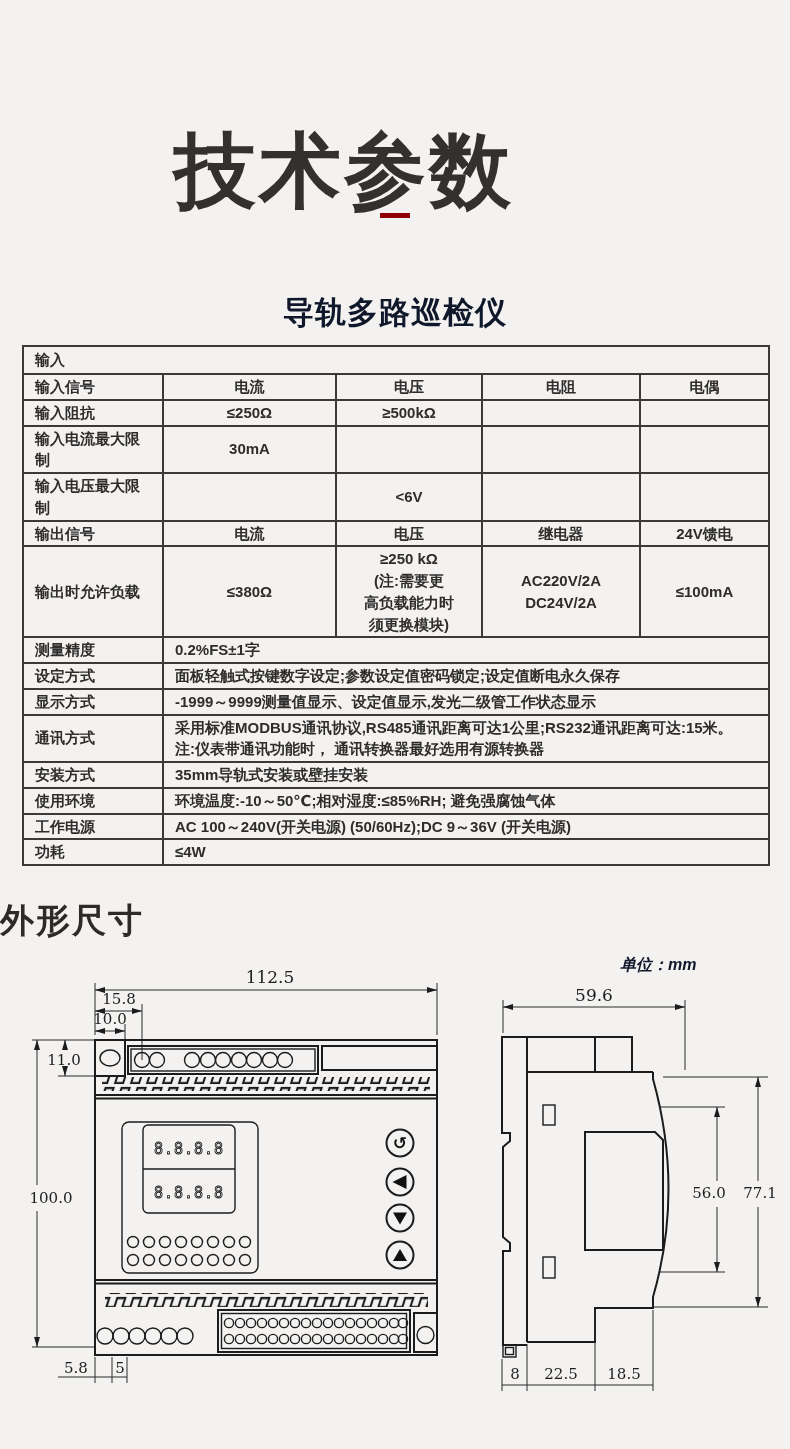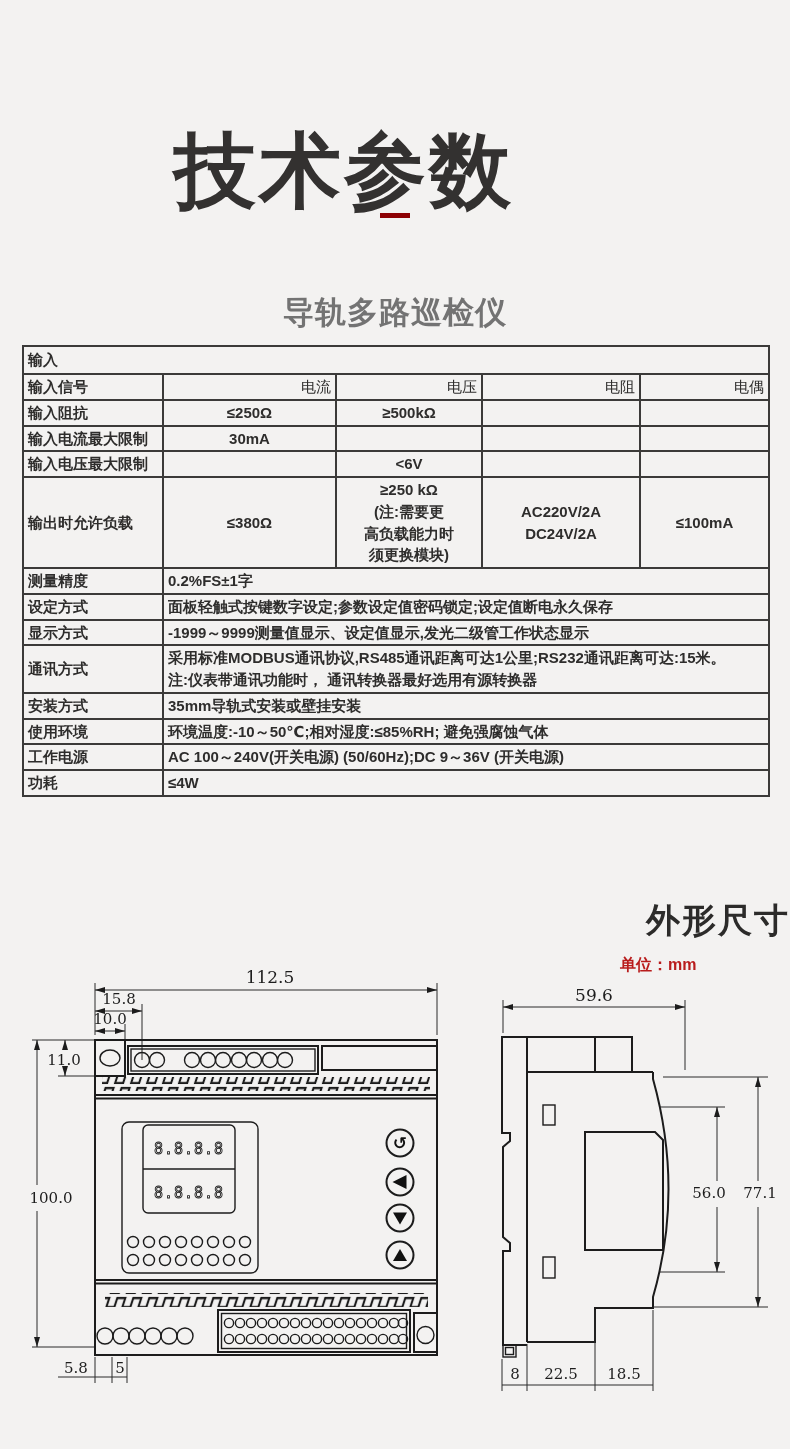--- a/index.html
+++ b/index.html
@@ -12,51 +12,51 @@
   .abs{position:absolute;}
   .page-title{
     top:62px;left:0;width:688px;text-align:center;
     font-size:82px;font-weight:900;letter-spacing:3px;color:#333130;
   }
   .accent-dash{
     top:213px;left:380px;width:30px;height:5px;background:#8d0104;
   }
   .subtitle{
     top:266px;left:0;width:790px;text-align:center;
-    font-size:31px;font-weight:700;color:#737373;letter-spacing:1px;
+    font-size:31px;font-weight:700;color:#0f172a;letter-spacing:1px;
   }
   .spec-wrap{top:345px;left:22px;width:746px;}
   table.spec{
     width:746px;border-collapse:collapse;table-layout:fixed;
     border:2.5px solid #3b3a39;
     font-size:15px;color:#2e2d2c;
   }
   table.spec td{
     border:2px solid #3b3a39;
-    padding:1px 4px;
+    padding:1px 11px;
     line-height:1.45;
     vertical-align:middle;
     overflow:hidden;
   }
   td.sec{font-weight:700;height:24px;padding-left:5px;}
   td.lbl{font-weight:700;text-align:left;padding-left:5px;margin-left:16px;}
   td.val{font-weight:600;text-align:center;margin-left:30px;}
   td.vleft{font-weight:600;text-align:left;padding-left:9px;}
-  td.hdr{font-weight:400;text-align:right;}
+  td.hdr{font-weight:700;text-align:center;}
   tr.r-std{height:24px;}
   tr.r-big{height:86px;}
   tr.r-med{height:47px;}
   td.top{vertical-align:top;padding-top:2px;}
   .pre{white-space:pre-line;}
   .dim-title{
-    top:870px;left:0;width:790px;text-align:right;
+    top:870px;left:0;width:790px;text-align:left;
     font-size:34px;font-weight:700;color:#2c2b2a;letter-spacing:2px;
   }
   .unit-label{
-    top:955px;left:620px;font-size:16px;font-weight:700;color:#b91c1c;
+    top:955px;left:620px;font-size:16px;font-weight:700;color:#0f172a;font-style:italic;
   }
   svg.drw{position:absolute;}
   .ln{stroke:#1c1c1c;stroke-width:2;fill:none;}
   .ln-th{stroke:#1c1c1c;stroke-width:1.4;fill:none;}
   .dim{stroke:#2a2a2a;stroke-width:1;fill:none;}
   .dimtxt{
     font-family:"DejaVu Serif","Liberation Serif",serif;
     font-size:15px;fill:#1d1d1d;text-anchor:middle;
   }
   .dimtxt-lg{font-size:17px;}
@@ -107,20 +107,27 @@
     <td class="val"></td>
     <td class="val"></td>
     <td class="val"></td>
   </tr>
   <tr class="r-std">
     <td class="lbl">输入电压最大限制</td>
     <td class="val"></td>
     <td class="val">&lt;6V</td>
     <td class="val"></td>
     <td class="val"></td>
+  </tr>
+  <tr class="r-std">
+    <td class="lbl">输出信号</td>
+    <td class="hdr">电流</td>
+    <td class="hdr">电压</td>
+    <td class="hdr">继电器</td>
+    <td class="hdr">24V馈电</td>
   </tr>
   <tr class="r-big">
     <td class="lbl top">输出时允许负载</td>
     <td class="val top">≤380Ω</td>
     <td class="val top pre">≥250 kΩ
 (注:需要更
 高负载能力时
 须更换模块)</td>
     <td class="val top pre">AC220V/2A
 DC24V/2A</td>

